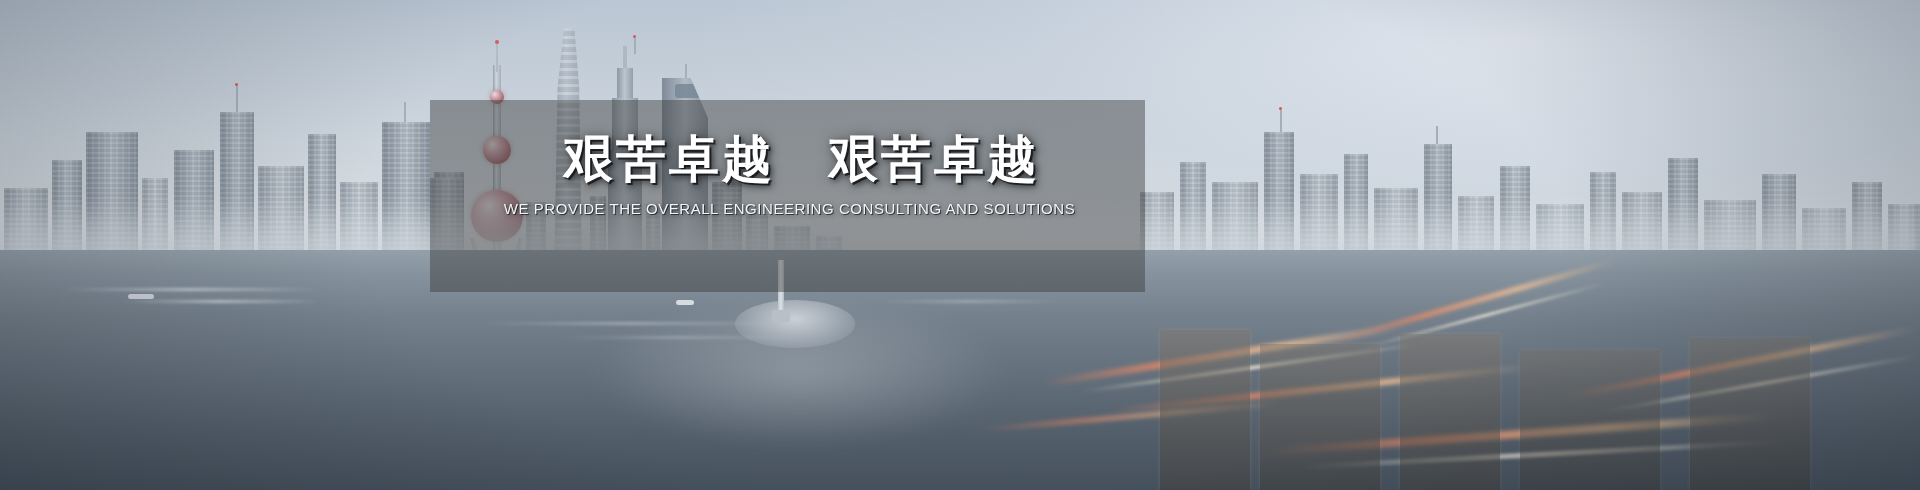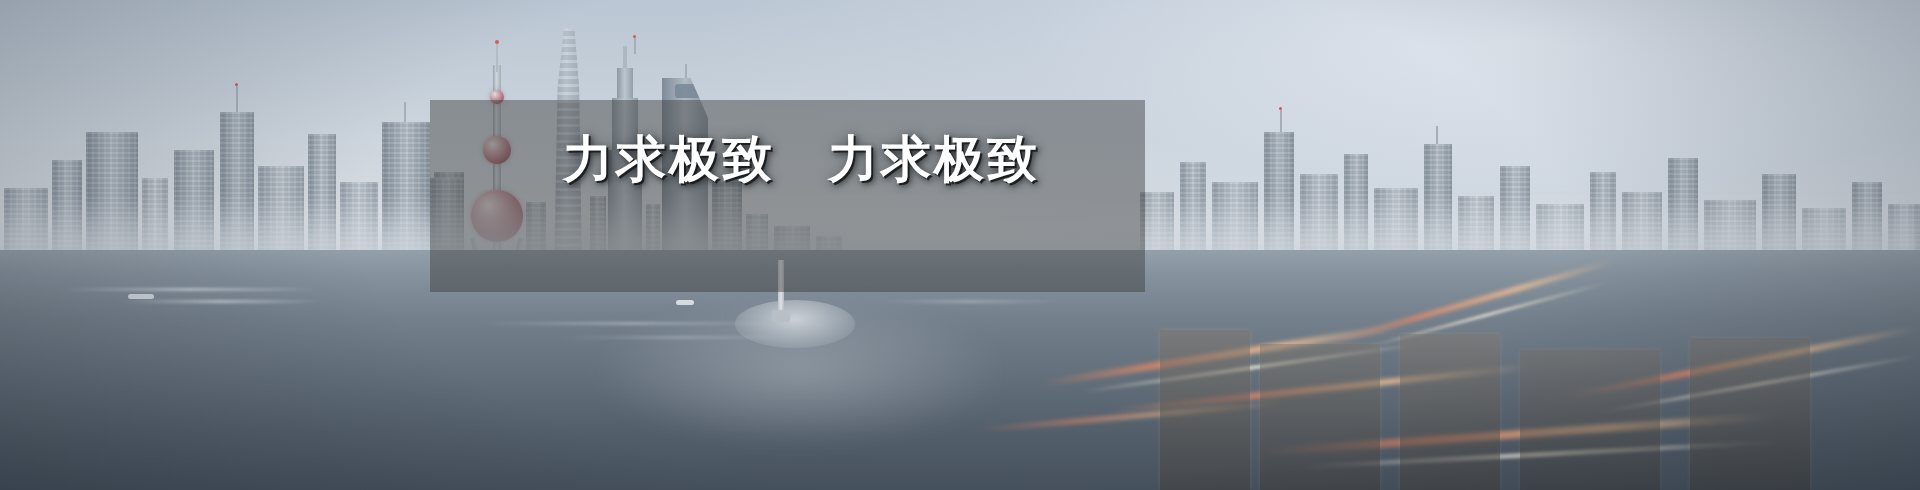--- a/index.html
+++ b/index.html
@@ -357,16 +357,17 @@
     <div class="bldgwarm" style="left:1160px;top:330px;width:90px;height:160px;opacity:.55;background:linear-gradient(180deg,#8d8378,#4e4740);"></div>
     <div class="bldgwarm" style="left:1260px;top:344px;width:120px;height:146px;opacity:.5;background:linear-gradient(180deg,#8a8175,#49433c);"></div>
     <div class="bldgwarm" style="left:1400px;top:334px;width:100px;height:156px;opacity:.5;background:linear-gradient(180deg,#8e8478,#4c453e);"></div>
     <div class="bldgwarm" style="left:1520px;top:350px;width:140px;height:140px;opacity:.45;background:linear-gradient(180deg,#877e72,#46403a);"></div>
     <div class="bldgwarm" style="left:1690px;top:338px;width:120px;height:152px;opacity:.5;background:linear-gradient(180deg,#8b8276,#4a443d);"></div>
 
     <div class="grade"></div>
   </div>
 
   <div class="overlay-panel">
-    <div class="headline">力求极致　力求极致</div>
+    <div class="headline">艰苦卓越　艰苦卓越</div>
+    <div class="subtitle-en">WE PROVIDE THE OVERALL ENGINEERING CONSULTING AND SOLUTIONS</div>
   </div>
 
 </div>
 
 </body></html>

